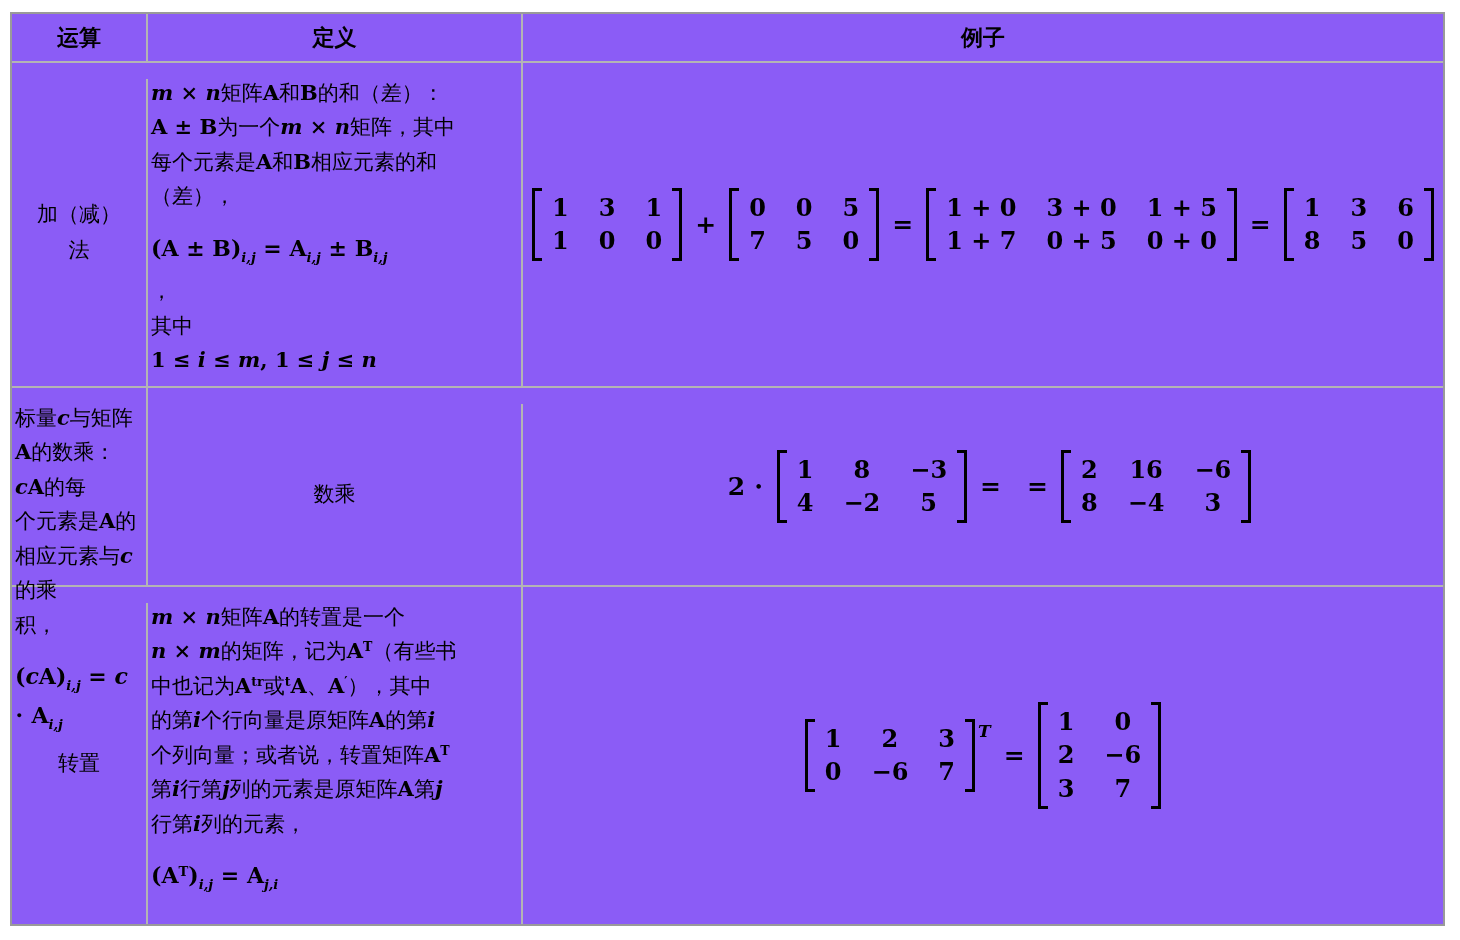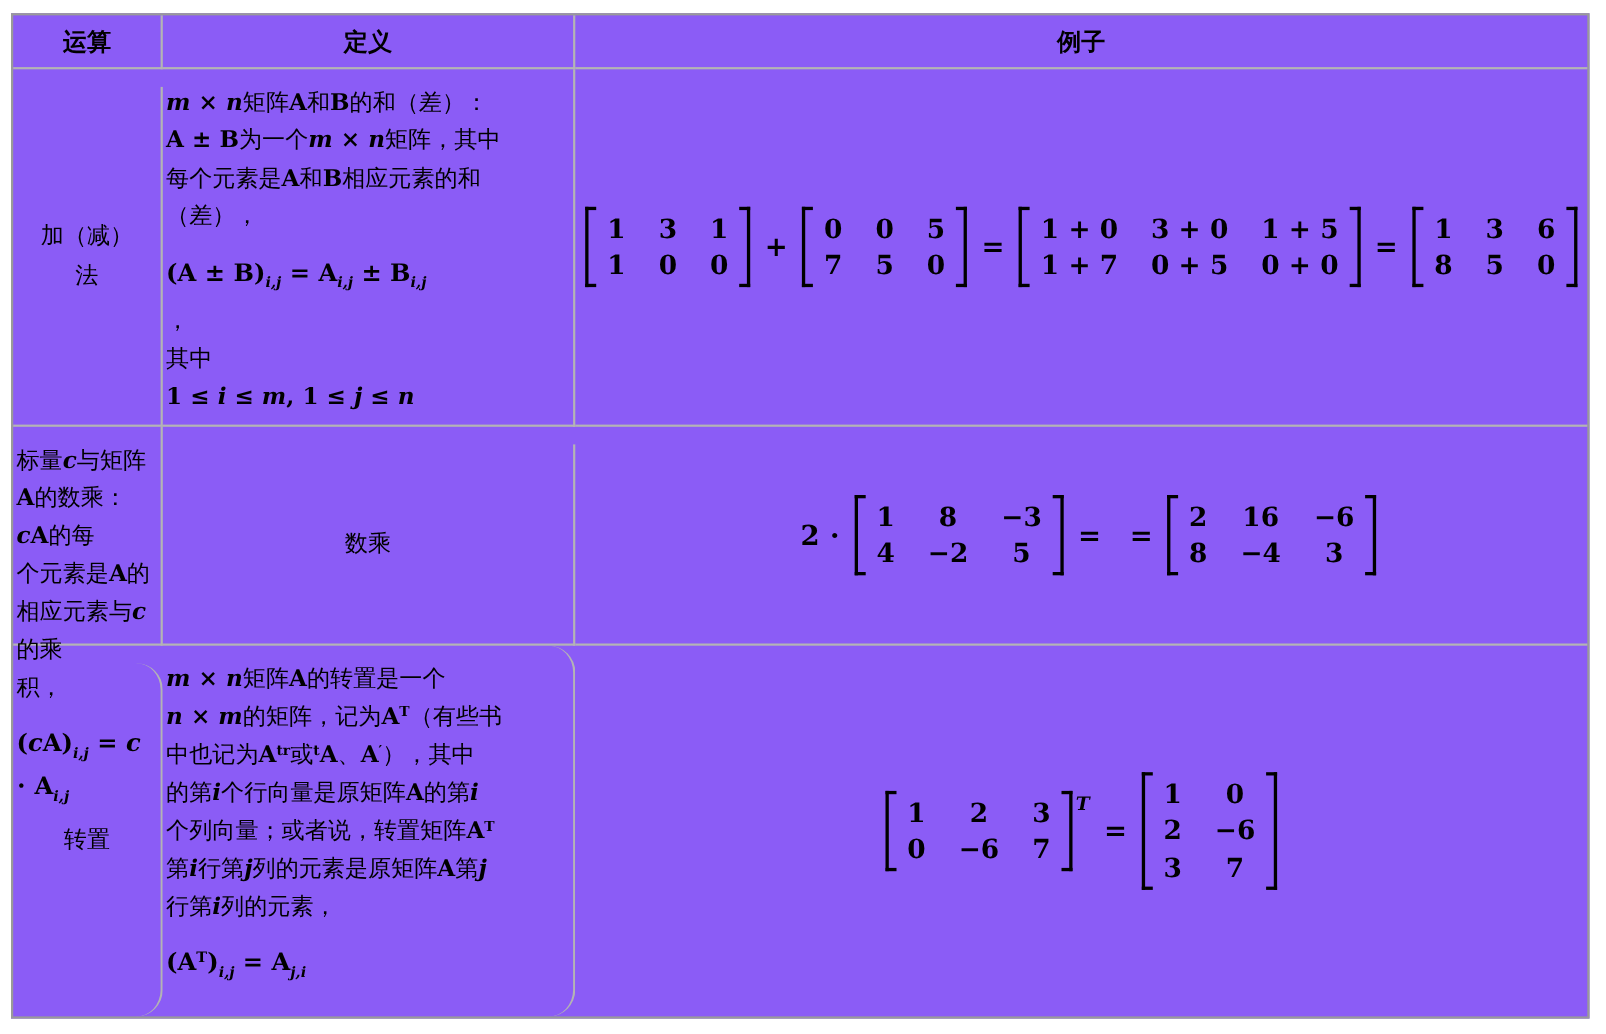--- a/index.html
+++ b/index.html
@@ -4,21 +4,21 @@
 <style>
   html,body { margin:0; padding:0; background:#fff; }
   body { width:1460px; height:940px; position:relative; overflow:hidden;
          font-family:"DejaVu Serif","Liberation Serif",serif; color:#000; }
   .tbl { position:absolute; left:10px; top:12px; width:1435px; height:914px;
          border:2px solid #9a9a9a; background:#8b5cf6; box-sizing:border-box;
          display:grid; grid-template-columns:136px 375px 1fr;
          grid-template-rows:49px 325px 199px 1fr; }
   .cell { border-right:2px solid #b4b4b4; border-bottom:2px solid #b4b4b4; box-sizing:border-box; min-width:0; }
   .cell.last { border-right:none; }
-  .cell.bot  { border-bottom:none;border-radius:24px; }
+  .cell.bot  { border-bottom:none; }
   .hd  { display:flex; align-items:center; justify-content:center;
          font-weight:bold; font-size:22px; }
   .opc { display:flex; align-items:center; justify-content:center; text-align:center;
          font-size:21px; line-height:1.7; white-space:pre-line;margin-top:16px; }
   .defc { padding:13px 8px 0 3px; font-size:21px; line-height:1.64; }
   .exc { display:flex; align-items:center; justify-content:center; }
   .exrow { display:flex; align-items:center; }
   .mi  { font-style:italic; font-weight:bold; }
   .mb  { font-weight:bold; }
   .mo  { font-weight:bold; }

